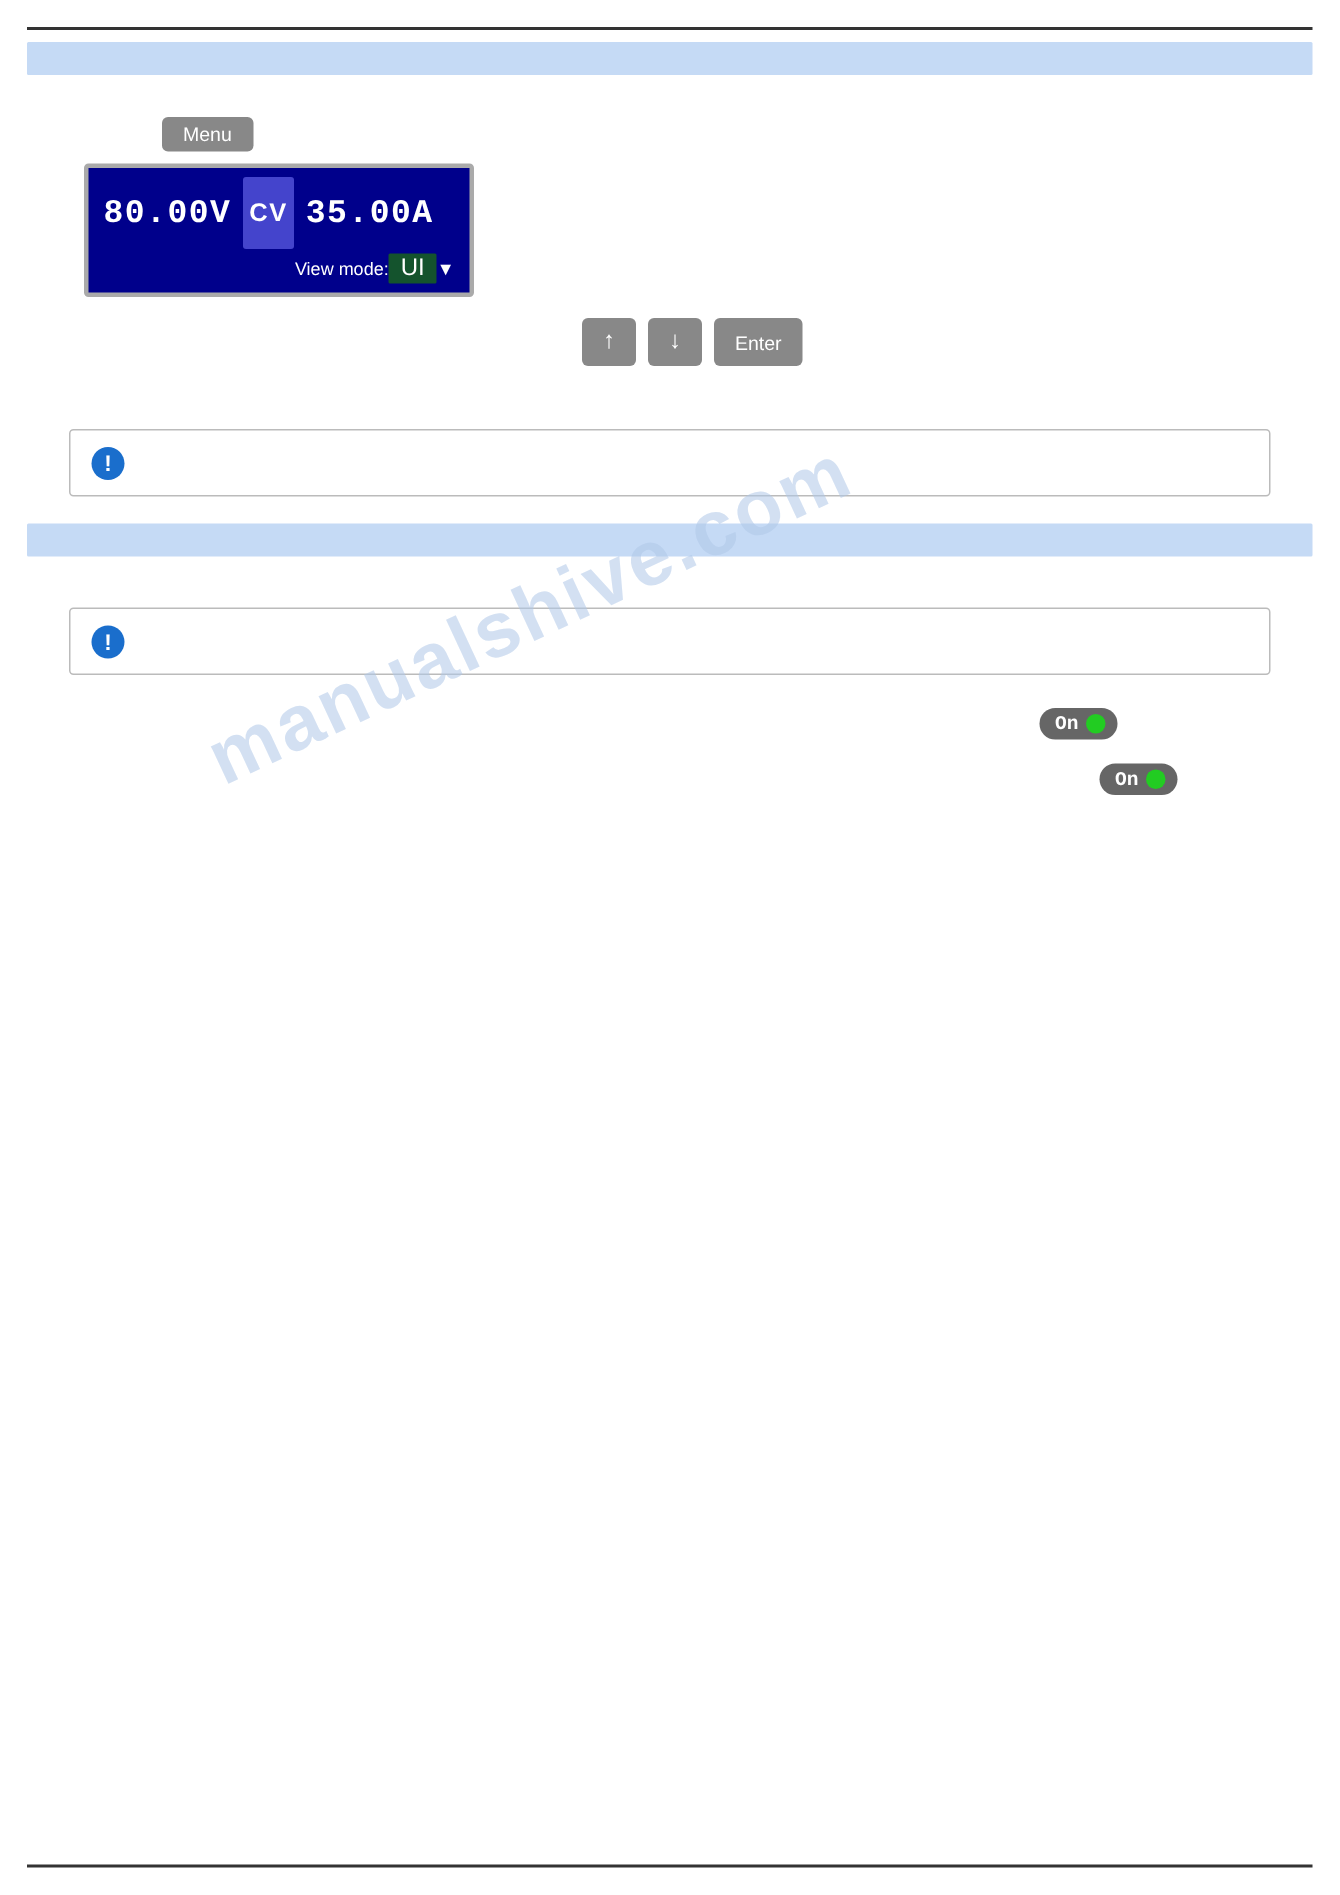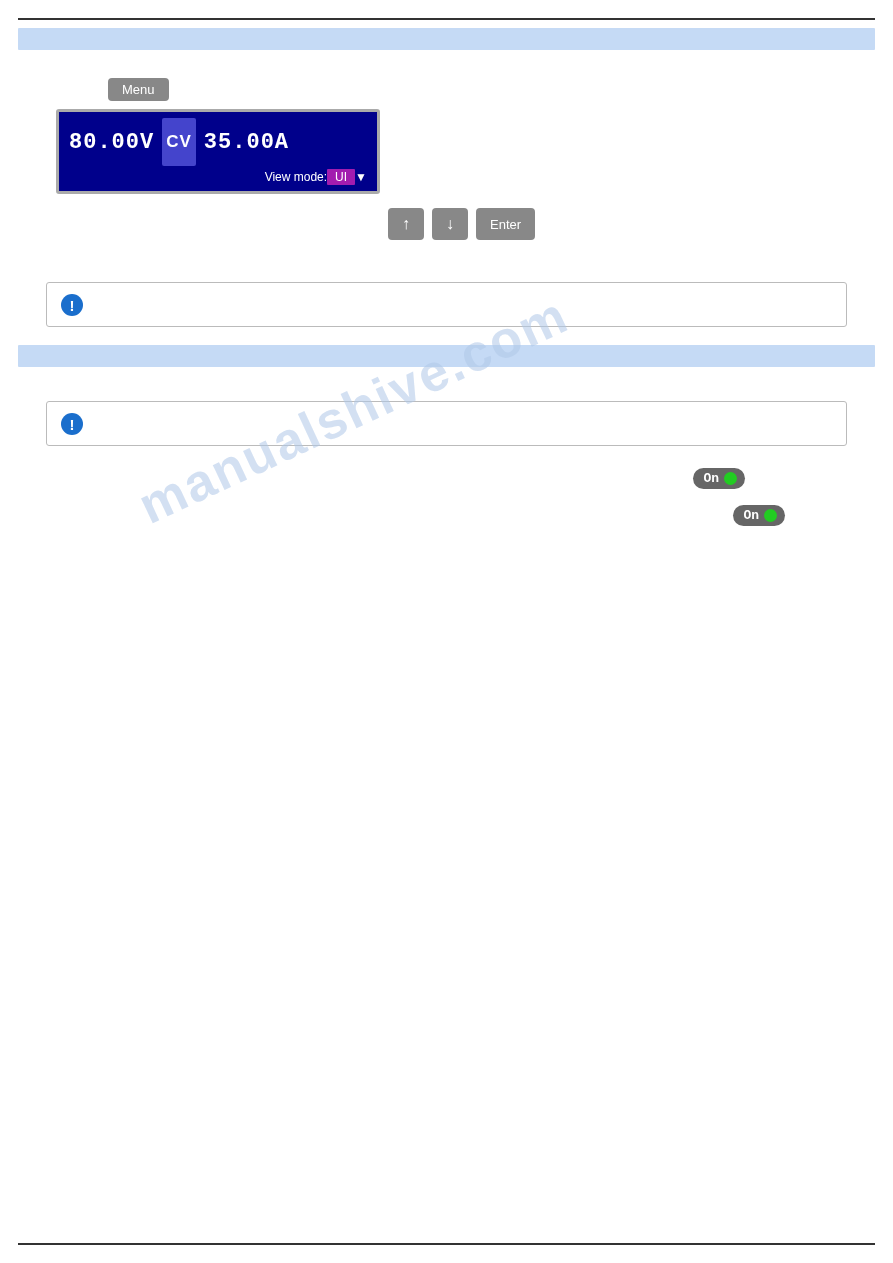--- a/index.html
+++ b/index.html
@@ -53,21 +53,21 @@
       padding: 4px 14px;
       font-size: 13px;
       cursor: pointer;
     }
 
     
     .lcd-display {
       background: #00008b;
       border: 3px solid #aaa;
       border-radius: 3px;
-      width: 324px;
+      width: 260px;
       padding: 6px 10px 6px 10px;
       margin: 0 0 0 28px;
     }
     .lcd-top-row {
       display: flex;
       align-items: center;
       gap: 8px;
       color: #fff;
       font-size: 22px;
       font-weight: bold;
@@ -89,23 +89,23 @@
       justify-content: flex-end;
       color: #fff;
       font-size: 12px;
       font-family: Arial, sans-serif;
       margin-top: 3px;
     }
     .lcd-bottom-left {
       font-size: 12px;
     }
     .lcd-bottom-value {
-      background: #a21caf;
+      background: #14532d;
       padding: 1px 8px;
-      font-size: 12px;
+      font-size: 16px;
       border-radius: 1px;
     }
     .lcd-arrow {
       color: #fff;
       font-size: 12px;
     }
 
     
     .nav-buttons-row {
       display: flex;

